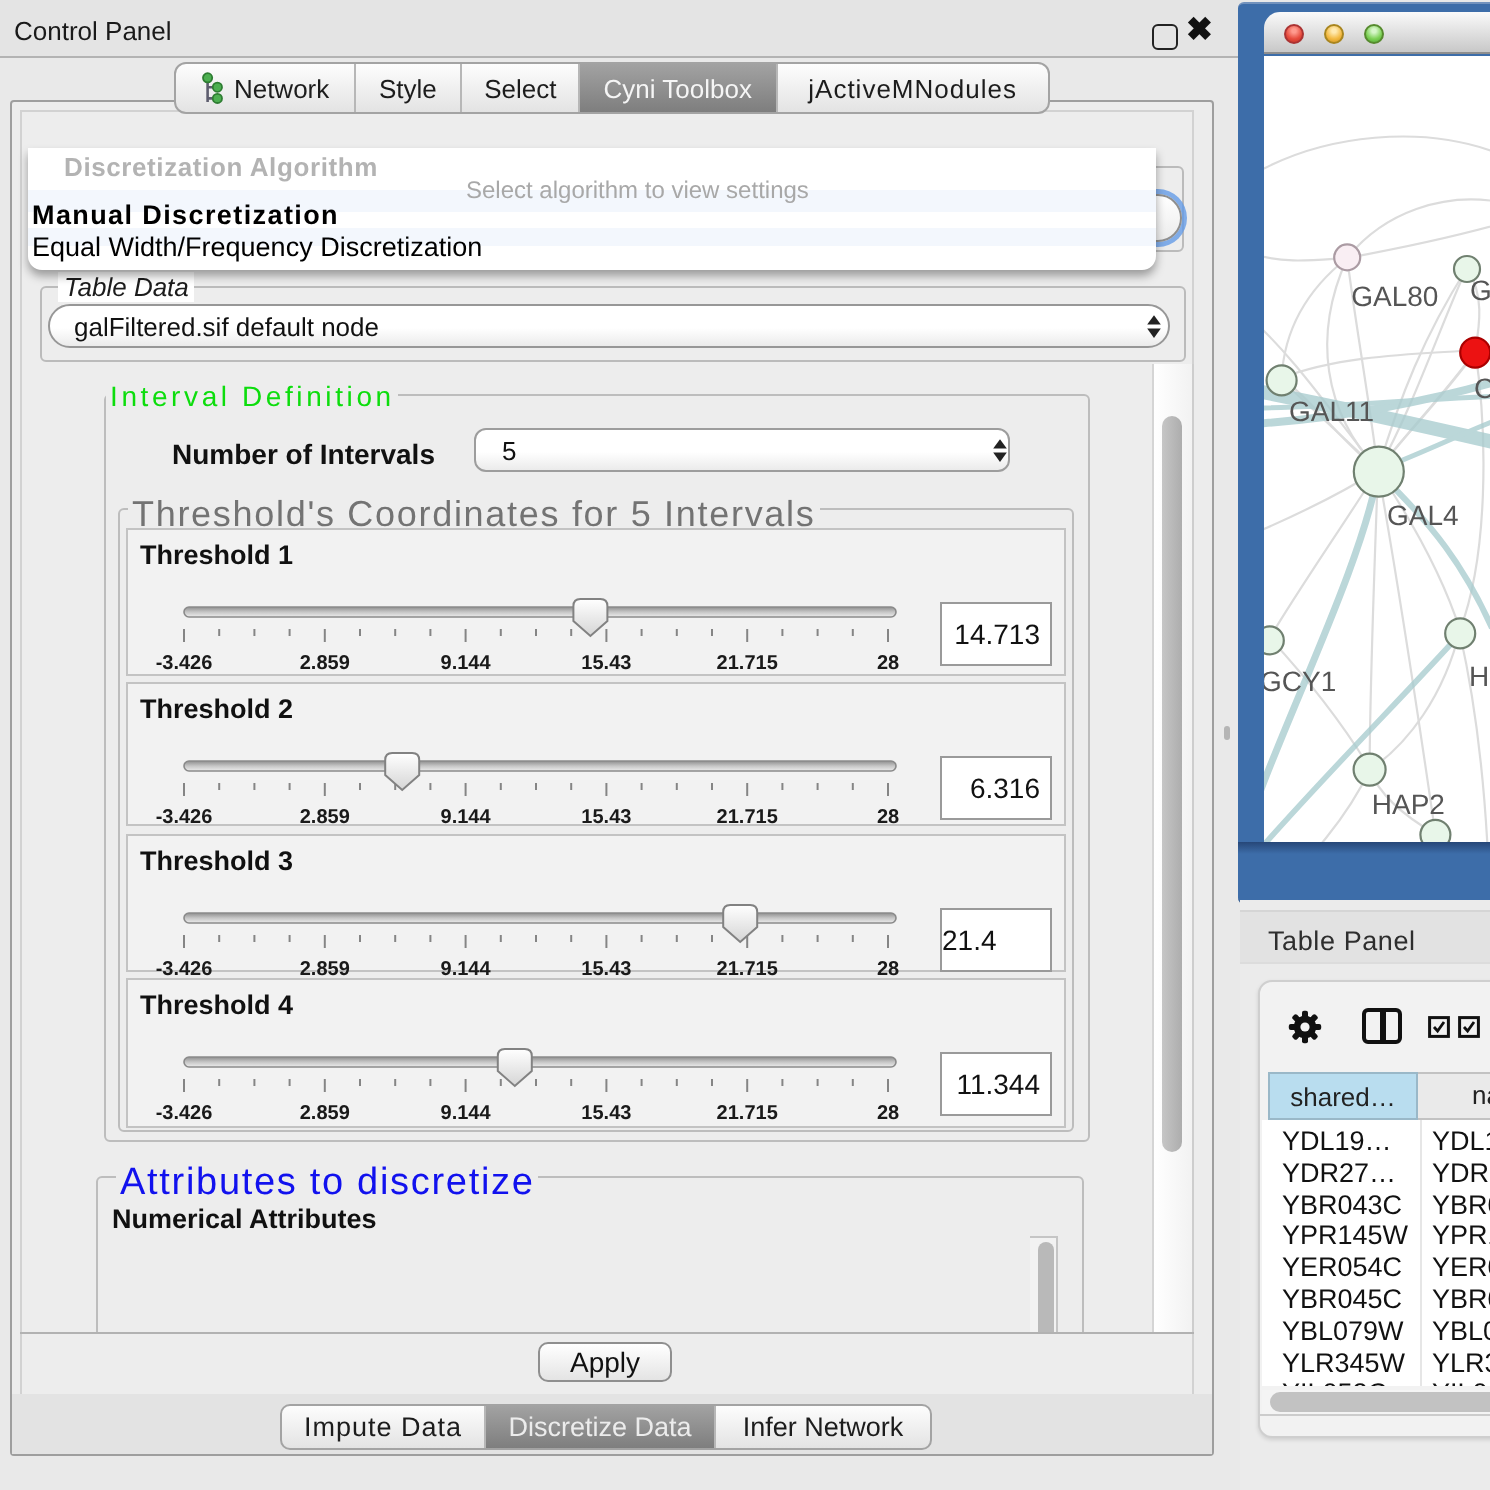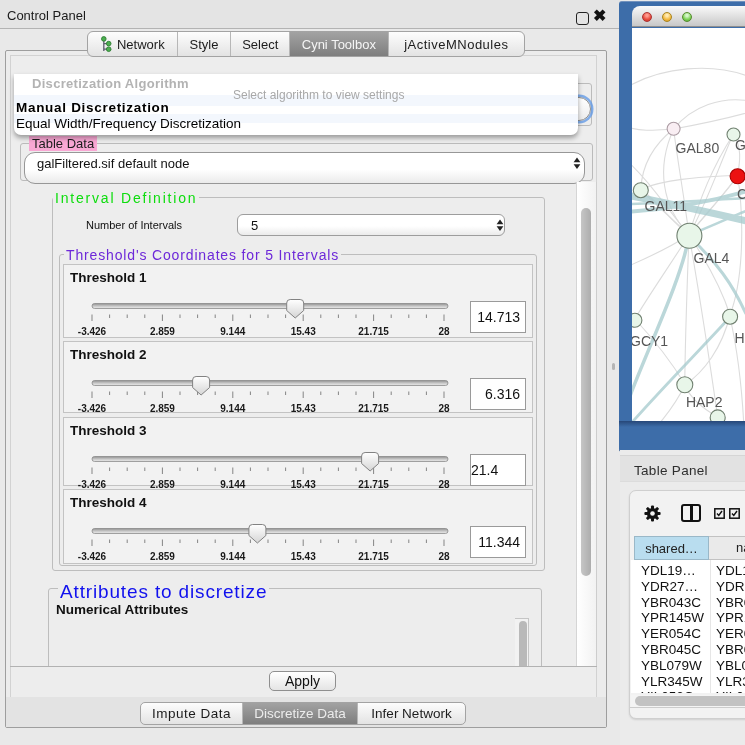--- a/index.html
+++ b/index.html
@@ -35,43 +35,43 @@
   <div style="width:59px;display:flex;align-items:center;justify-content:center;border-right:1px solid #b7b7b7;font-size:13px;color:#1c1c1c;">Select</div>
   <div style="width:98px;display:flex;align-items:center;justify-content:center;font-size:13px;color:#f5f5f5;background:linear-gradient(#a2a2a2,#7e7e7e);">Cyni Toolbox</div>
   <div style="width:137px;display:flex;align-items:center;justify-content:center;border-left:1px solid #b7b7b7;font-size:13px;letter-spacing:0.5px;color:#1c1c1c;">jActiveMNodules</div>
 </div>
 
 <div class="abs" style="left:20px;top:83px;width:572px;height:43px;border:1px solid #bbb;border-radius:3px;"></div>
 <div class="abs" style="left:29px;top:76px;font-size:13px;font-weight:bold;color:#2a2a2a;background:#ededed;padding:0 3px;">Discretization Algorithm</div>
 <div class="abs" style="left:28px;top:97px;width:563px;height:24px;background:linear-gradient(#ffffff,#ececec);border:1px solid #8f8f8f;border-radius:12px;box-shadow:0 0 0 2.5px rgba(100,155,230,0.8);"></div>
 
 <div class="abs" style="left:20px;top:143px;width:573px;height:38px;border:1px solid #bbb;border-radius:3px;"></div>
-<div class="abs" style="left:29px;top:136px;font-size:13px;color:#1c1c1c;background:#f9a8d4;padding:0 3px;">Table Data</div>
-<div class="abs" style="left:24px;top:152px;width:561px;height:32px;background:linear-gradient(#ffffff 55%,#ebebeb);border:1px solid #979797;border-radius:11px;">
+<div class="abs" style="left:29px;top:136px;font-size:13px;color:#1c1c1c;background:#ffffff;padding:0 3px;font-style:italic;">Table Data</div>
+<div class="abs" style="left:24px;top:152px;width:561px;height:22px;background:linear-gradient(#ffffff 55%,#ebebeb);border:1px solid #979797;border-radius:11px;">
   <div class="abs" style="left:12px;top:3px;font-size:13px;color:#111;">galFiltered.sif default node</div>
   <svg class="abs" style="left:545px;top:2px;" width="14" height="16" viewBox="0 0 14 16">
     <path d="M7 2.6 L10.4 7.3 H3.6 Z" fill="#222"></path>
     <path d="M7 14 L10.4 9.3 H3.6 Z" fill="#222"></path>
   </svg>
 </div>
 
 <div class="abs" style="left:52px;top:197px;width:493px;height:374px;border:1px solid #bdbdbd;border-radius:3px;"></div>
 <div class="abs" style="left:53px;top:190px;font-size:14px;letter-spacing:1.8px;color:#0ddd0d;background:#ededed;padding:0 2px;">Interval Definition</div>
 
-<div class="abs" style="left:86px;top:219px;font-size:11px;font-weight:normal;color:#111;">Number of Intervals</div>
+<div class="abs" style="left:86px;top:219px;font-size:14px;font-weight:bold;color:#111;">Number of Intervals</div>
 <div class="abs" style="left:237px;top:214px;width:268px;height:22px;background:linear-gradient(#ffffff 55%,#ebebeb);border:1px solid #9d9d9d;border-radius:6px;">
   <div class="abs" style="left:13px;top:3px;font-size:13px;color:#111;">5</div>
   <svg class="abs" style="left:255px;top:2px;" width="14" height="16" viewBox="0 0 14 16">
     <path d="M7 2.6 L10.4 7.3 H3.6 Z" fill="#222"></path>
     <path d="M7 14 L10.4 9.3 H3.6 Z" fill="#222"></path>
   </svg>
 </div>
 
 <div class="abs" style="left:59px;top:254px;width:478px;height:312px;border:1px solid #bdbdbd;border-radius:3px;"></div>
-<div class="abs" style="left:64px;top:247px;font-size:14px;letter-spacing:0.85px;color:#6d28d9;background:#ededed;padding:0 2px;">Threshold's Coordinates for 5 Intervals</div>
+<div class="abs" style="left:64px;top:247px;font-size:18px;letter-spacing:0.85px;color:#737373;background:#ededed;padding:0 2px;">Threshold's Coordinates for 5 Intervals</div>
 
 <div class="abs" style="left:63px;top:263.5px;width:470px;height:74px;background:#f2f2f2;border:1px solid #c3c3c3;"></div>
   <div class="abs" style="left:70px;top:269.5px;font-size:13.5px;font-weight:bold;color:#111;">Threshold 1</div>
   <svg class="abs" style="left:63px;top:291.5px;" width="470" height="46" viewBox="0 0 470 46">
     <defs>
       <linearGradient id="trk0" x1="0" y1="0" x2="0" y2="1">
         <stop offset="0" stop-color="#8f8f8f"></stop>
         <stop offset="0.5" stop-color="#c6c6c6"></stop>
         <stop offset="1" stop-color="#ececec"></stop>
       </linearGradient>

